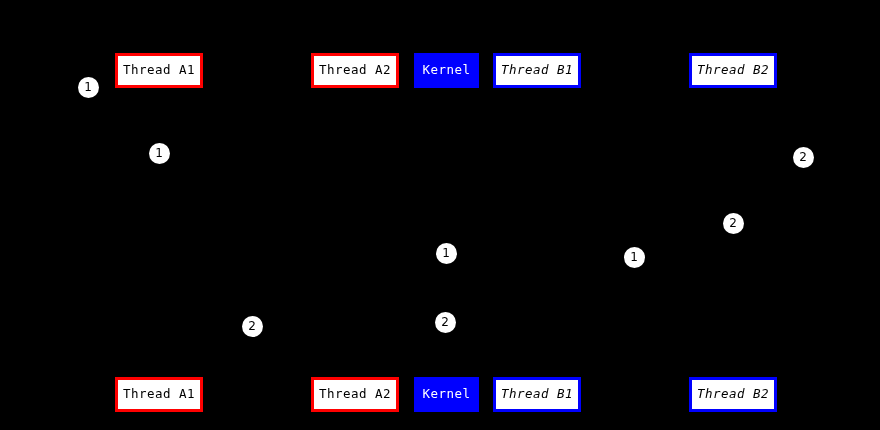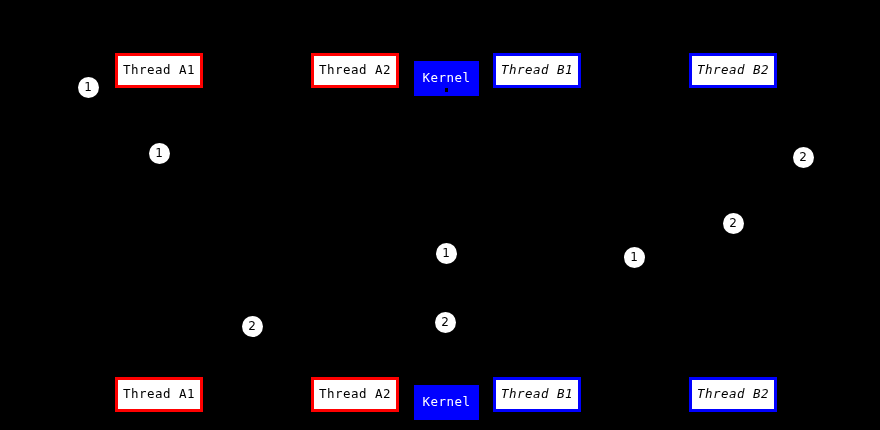--- a/index.html
+++ b/index.html
@@ -29,21 +29,20 @@
     letter-spacing: 0.5px;
     white-space: nowrap;
     line-height: 1;
   }
   .lifebox.red    { border: 3px solid #ff0000; }
   .lifebox.blue   { border: 3px solid #0000ff; font-style: italic; }
   .lifebox.filled {
     background: #0000ff;
     color: #ffffff;
     border: 3px solid #0000ff;
-    margin-top: 8px;
   }
 
   
   .stub {
     position: absolute;
     width: 3px;
     height: 4px;
     background: #000000;
   }
 

